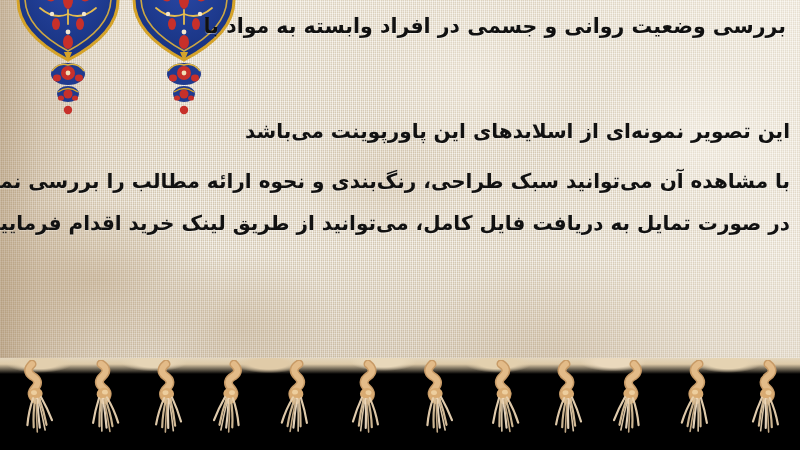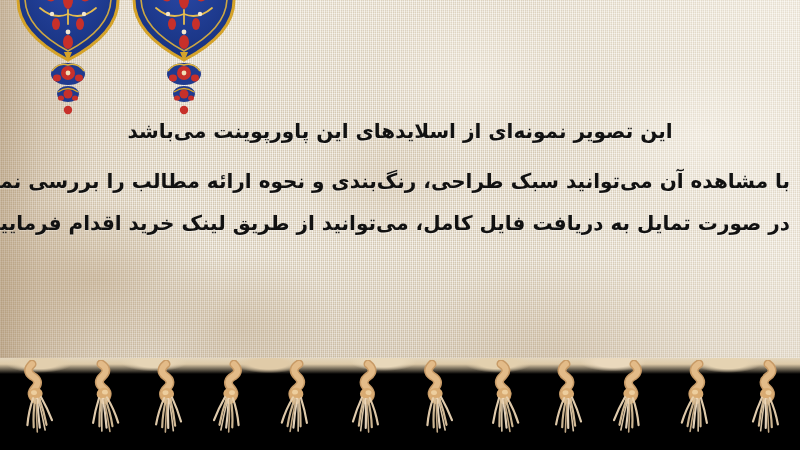--- a/index.html
+++ b/index.html
@@ -119,21 +119,21 @@
     letter-spacing: 0px;
     text-shadow: 0 1px 0 rgba(255,255,255,0.35);
     white-space: nowrap;
   }
 
   .body-block {
     position: absolute;
     top: 110px;
     right: 10px;
     left: 10px;
-    text-align: center;
+    text-align: right;
     direction: rtl;
   }
 
   .body-line {
     color: #111111;
     font-size: 20px;
     font-weight: 600;
     line-height: 42px;
     text-shadow: 0 1px 0 rgba(255,255,255,0.30);
     white-space: nowrap;
@@ -317,20 +317,21 @@
           <ellipse cx="-7" cy="4" rx="3" ry="2.6" fill="#c7302a"></ellipse>
           <ellipse cx="7" cy="4" rx="3" ry="2.6" fill="#c7302a"></ellipse>
         </g>
         <circle cx="56" cy="162" r="4.2" fill="#c7302a"></circle>
       </svg>
     </div>
 
   </div>
 
   <div class="title-block">
+    <div class="title-line">بررسی وضعیت روانی و جسمی در افراد وابسته به مواد با</div>
   </div>
 
   <div class="body-block">
     <div class="body-line first">این تصویر نمونه‌ای از اسلایدهای این پاورپوینت می‌باشد</div>
     <div class="body-line">با مشاهده آن می‌توانید سبک طراحی، رنگ‌بندی و نحوه ارائه مطالب را بررسی نمایید</div>
     <div class="body-line">در صورت تمایل به دریافت فایل کامل، می‌توانید از طریق لینک خرید اقدام فرمایید</div>
   </div>
 
   <div class="fringe">
     <div class="fringe-edge"></div>

